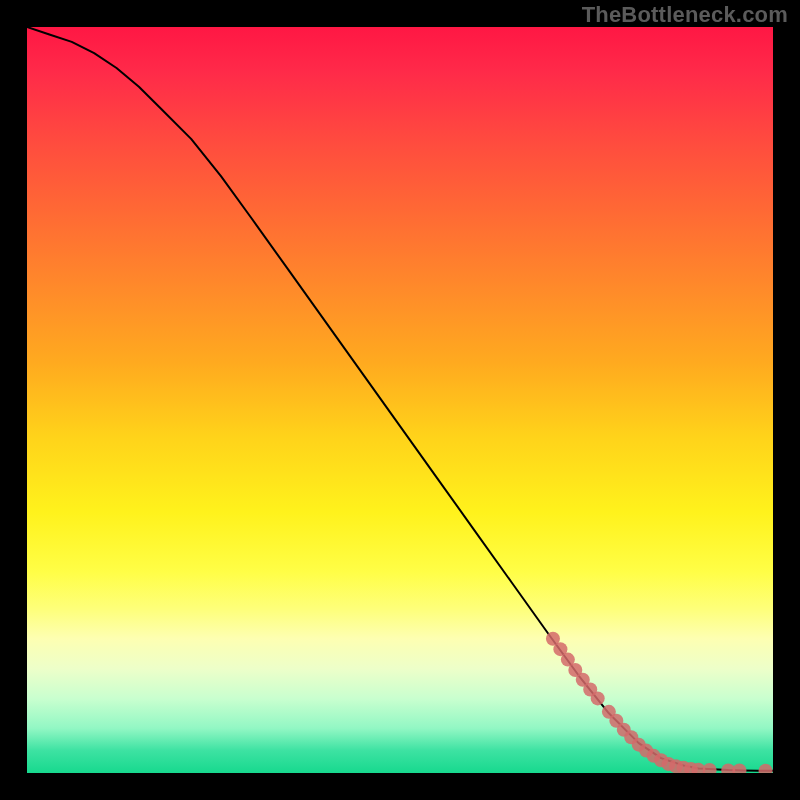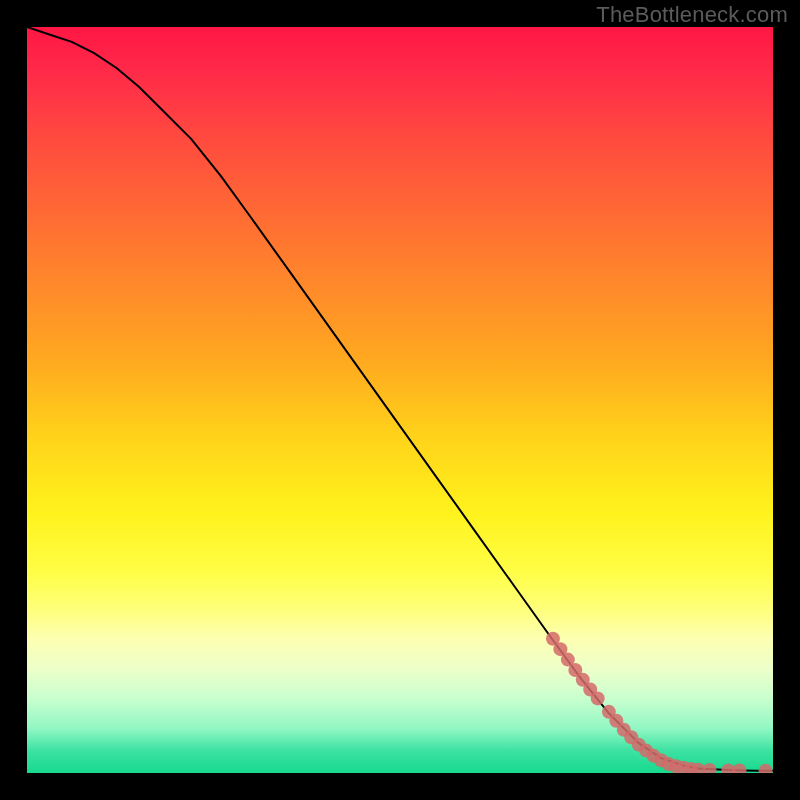--- a/index.html
+++ b/index.html
@@ -16,21 +16,21 @@
     width: 800px;
     height: 800px;
     background: #000;
   }
   .watermark {
     position: absolute;
     top: 2px;
     right: 12px;
     color: #5b5b5b;
     font-size: 22px;
-    font-weight: 400;
+    font-weight: 700;
     letter-spacing: 0.2px;
     user-select: none;
   }
   .plot-area {
     position: absolute;
     left: 27px;
     top: 27px;
     width: 746px;
     height: 746px;
   }

